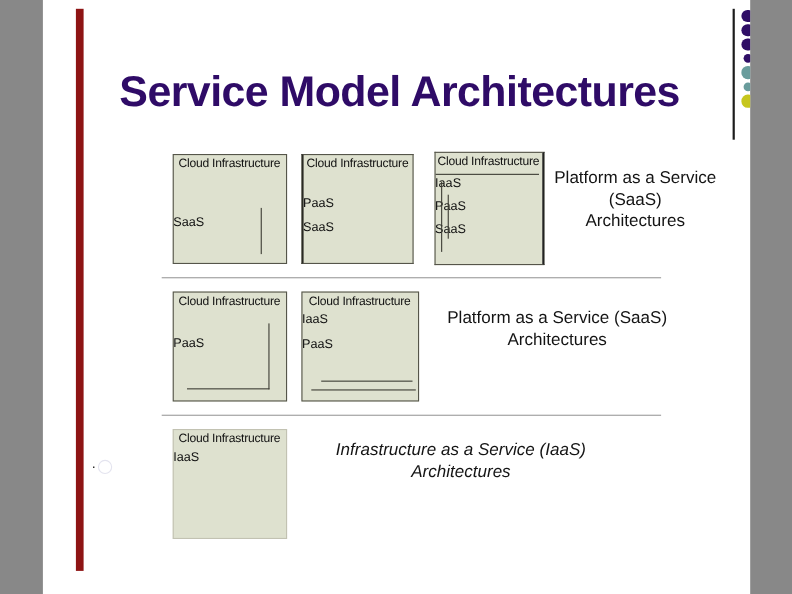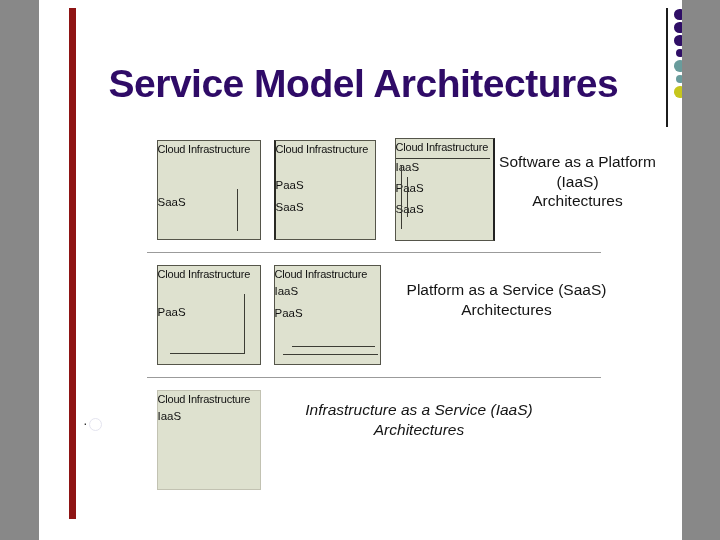--- a/index.html
+++ b/index.html
@@ -12,21 +12,21 @@
   #accent-bar{left:30px;top:8px;width:7px;height:511px;background:#8e1414;}
   
   #slide-title{left:70px;top:62px;width:580px;font-size:39px;font-weight:bold;
     color:#2f0b67;letter-spacing:-0.5px;white-space:nowrap;}
   
   #dots-vline{left:627px;top:8px;width:2px;height:119px;background:#1c1c1c;}
   #dot-grid{left:635px;top:8px;width:70px;height:106px;}
   .dot{position:absolute;border-radius:50%;}
   
   .sbox{background:#dee1cf;border:1px solid #55554a;box-sizing:border-box;}
-  .sbox .hdr{position:absolute;left:0;right:0;top:2px;
+  .sbox .hdr{position:absolute;left:0;right:0;top:2px;text-align:center;
     font-size:11px;color:#111;letter-spacing:-0.2px;}
   .layer{position:absolute;left:0;right:0;text-align:left;font-size:11.5px;color:#111;}
   .seg{position:absolute;background:#3c3c34;}
   
   .caption{position:absolute;text-align:center;color:#141414;font-size:15.5px;line-height:19.5px;}
   .caption span{display:block;}
   
   .divider{position:absolute;left:108px;width:454px;height:1px;background:#9b9b9b;}
   
   #stray-period{left:45px;top:413px;font-size:13px;color:#222;}
@@ -92,22 +92,22 @@
     <div class="hdr">Cloud Infrastructure</div>
     <div class="seg" style="left:0px;top:19px;width:94px;height:1px;"></div>
     <div class="layer" style="top:22px;">IaaS</div>
     <div class="layer" style="top:43px;">PaaS</div>
     <div class="layer" style="top:64px;">SaaS</div>
     <div class="seg" style="left:5px;top:26px;width:1px;height:64px;"></div>
     <div class="seg" style="left:11px;top:38px;width:1px;height:40px;"></div>
   </div>
 
   <div class="caption" style="left:454px;top:152px;width:170px;">
-    <span>Software as a Platform</span>
-    <span>(IaaS)</span>
+    <span>Platform as a Service</span>
+    <span>(SaaS)</span>
     <span>Architectures</span>
   </div>
 
   <div class="divider" style="top:252px;"></div>
 
   <div class="abs sbox" style="left:118px;top:265px;width:104px;height:100px;">
     <div class="hdr">Cloud Infrastructure</div>
     <div class="layer" style="top:40px;">PaaS</div>
     <div class="seg" style="left:86px;top:28px;width:1px;height:60px;"></div>
     <div class="seg" style="left:12px;top:87px;width:75px;height:1px;"></div>

